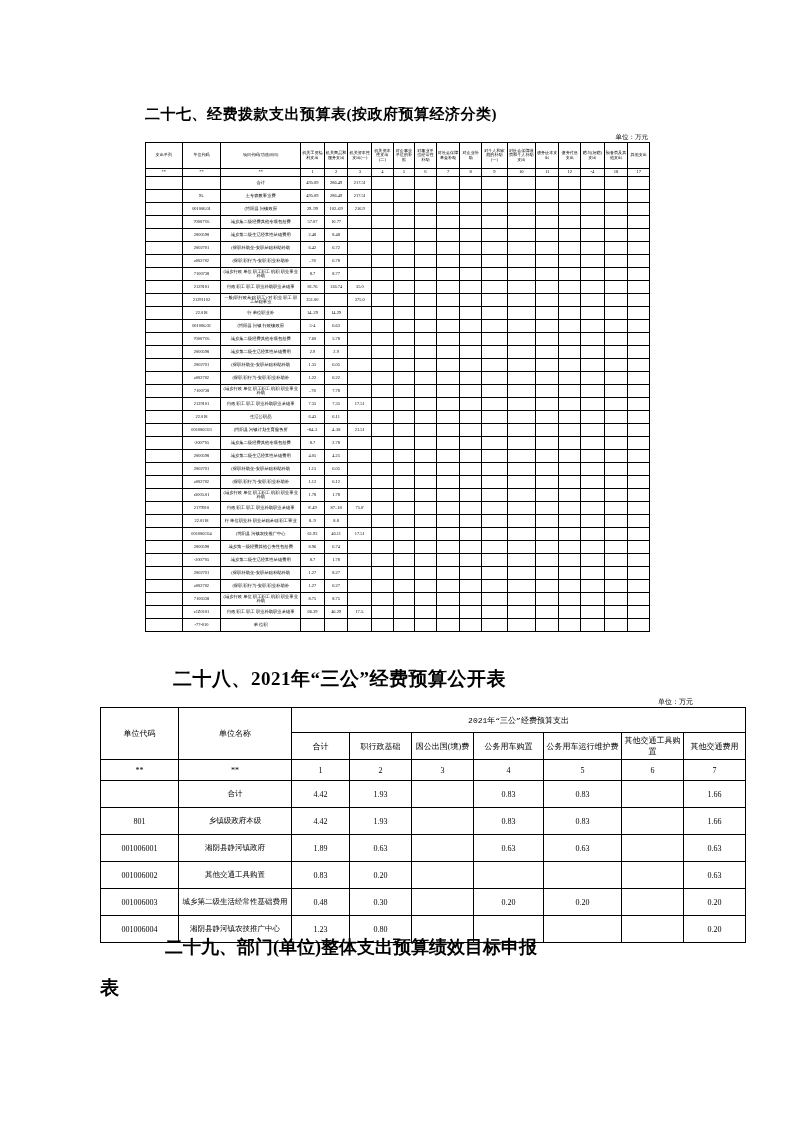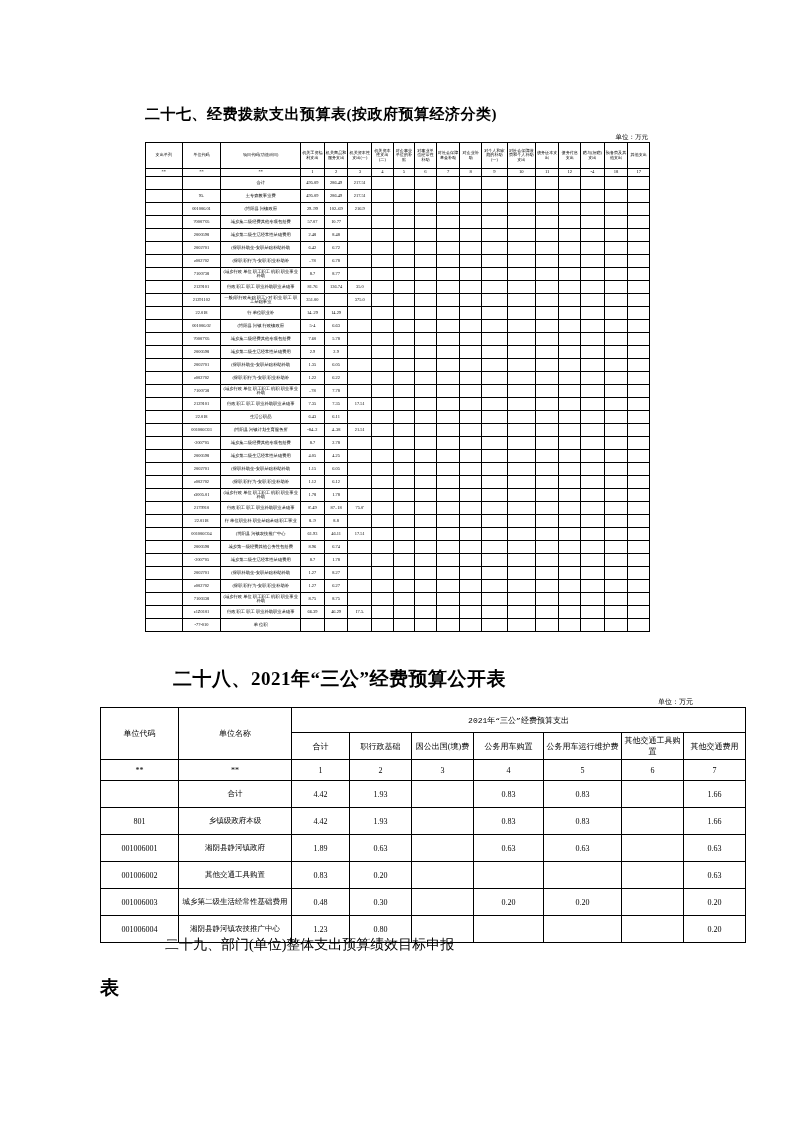--- a/index.html
+++ b/index.html
@@ -63,21 +63,21 @@
     text-align:center;vertical-align:middle;
     padding:2px 1px;
     height:22px;
   }
   table.t28 .grp{height:20px;font-family:Liberation Mono, monospace;}
   table.t28 .numrow td{height:16px;font-size:8px;}
   table.t28 .name{font-size:7.5px;}
   
   .h-29{
     position:absolute;left:165px;top:934px;width:530px;
-    font-size:14px;font-weight:normal;line-height:1.55;
+    font-size:18px;font-weight:bold;line-height:1.55;
   }
   .h-29b{
     position:absolute;left:100px;top:975px;
     font-size:19px;font-weight:bold;
   }
 </style>
 </head>
 <body>
 
 <div class="page">

